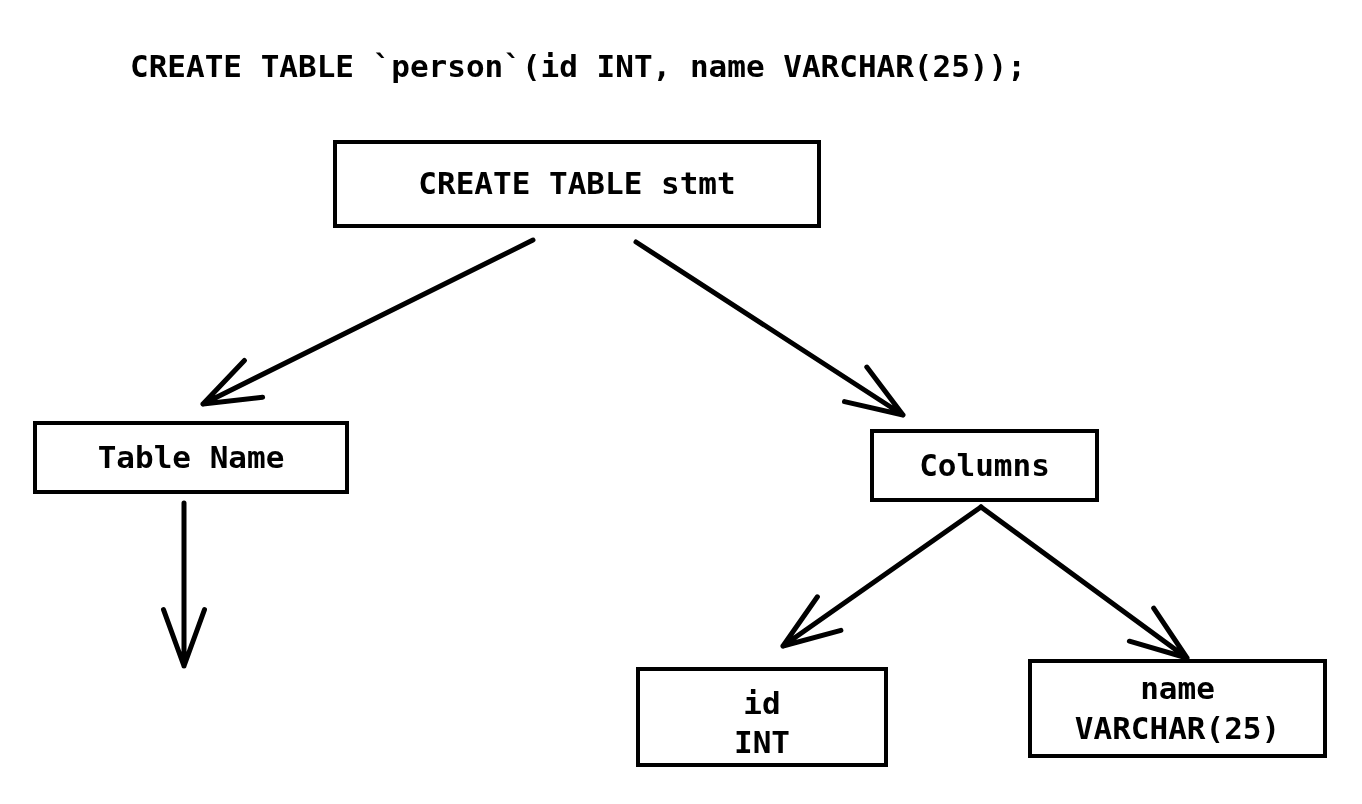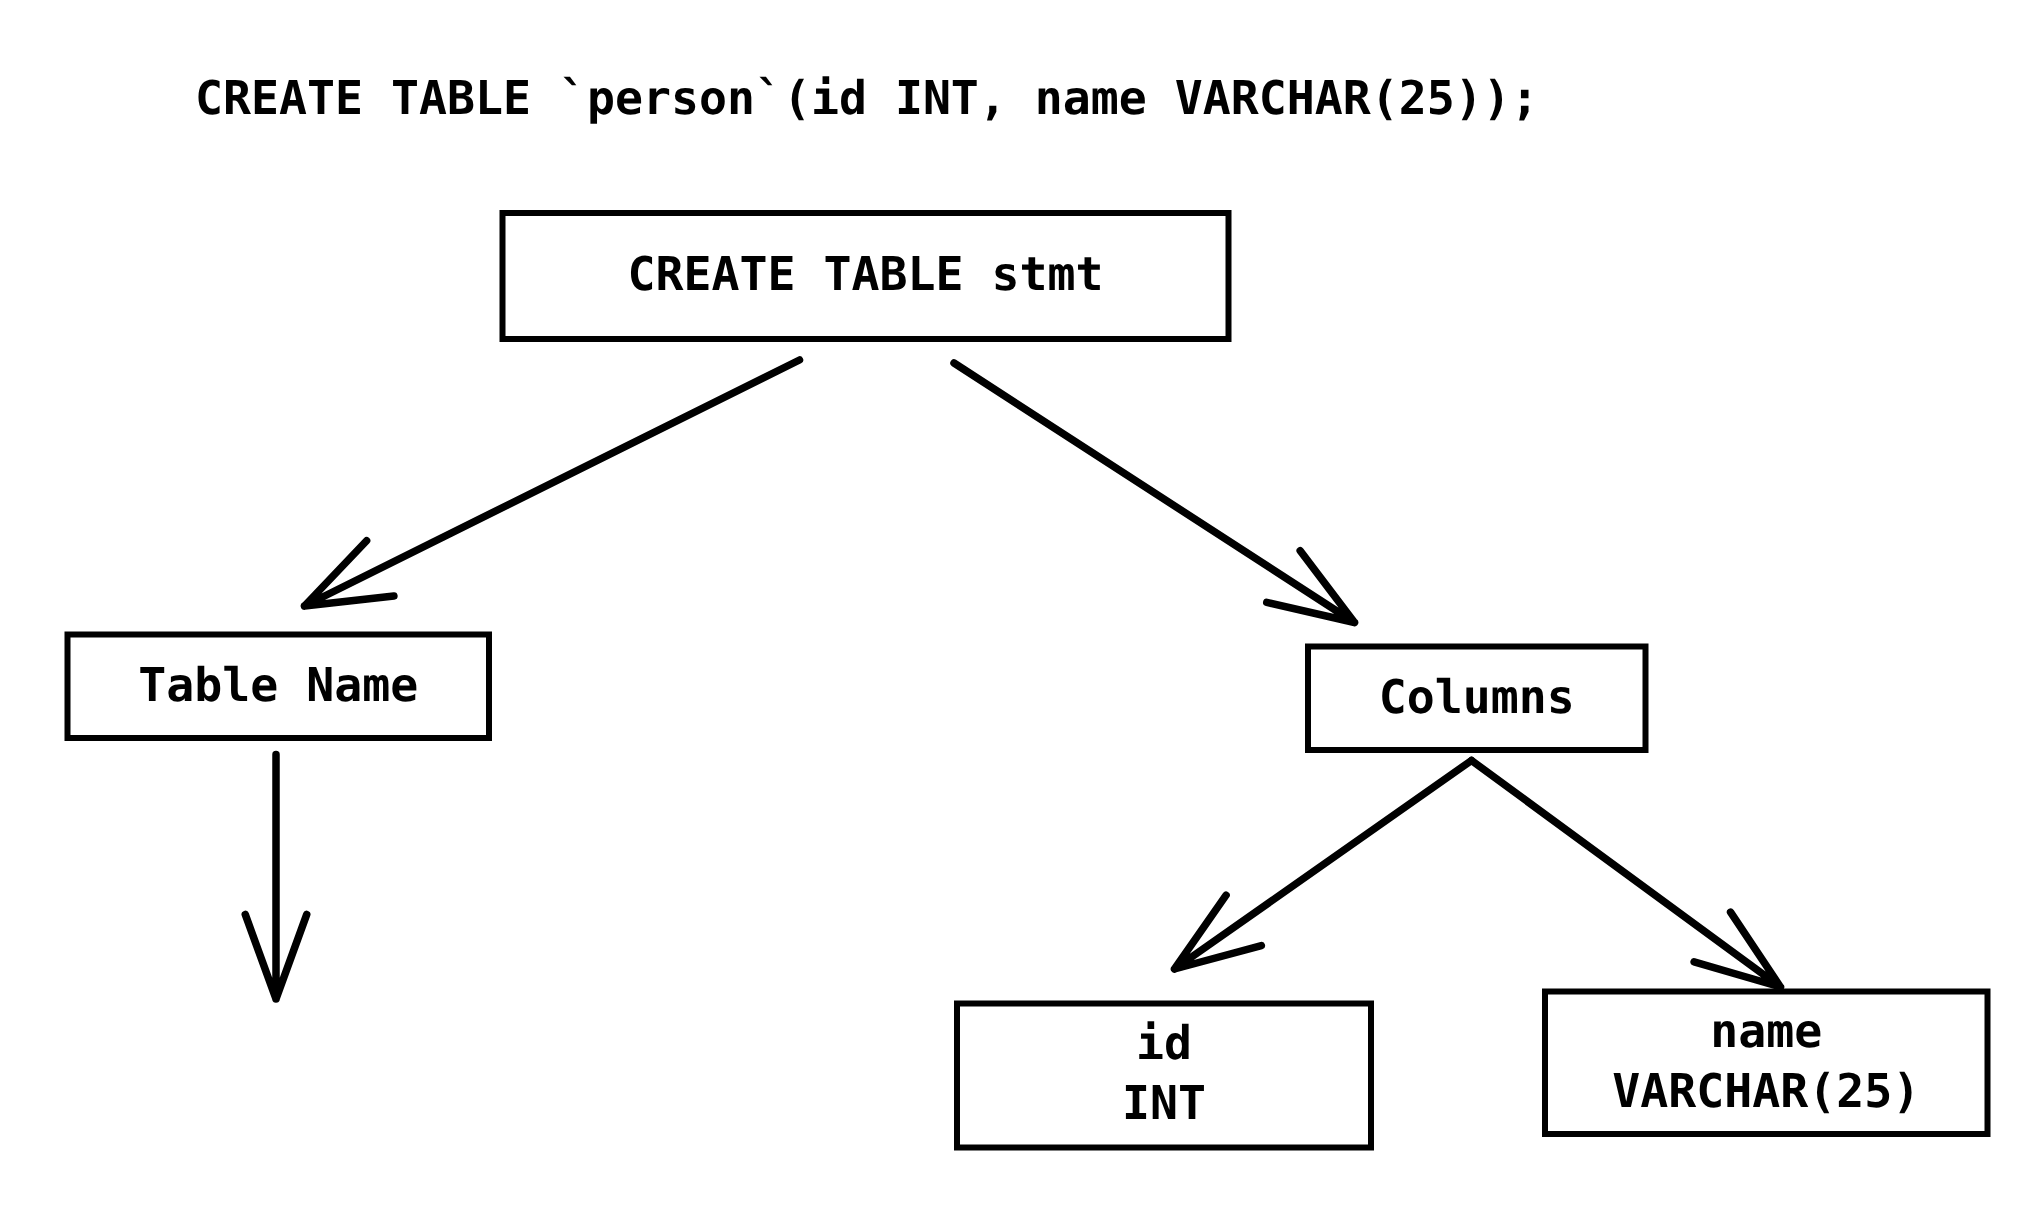--- a/index.html
+++ b/index.html
@@ -32,24 +32,24 @@
     display: flex;
     flex-direction: column;
     align-items: center;
     justify-content: center;
     font-size: 31px;
     font-weight: 700;
     line-height: 1.28;
     text-align: center;
   }
   #node-stmt        { left: 333px;  top: 140px; width: 488px; height: 88px; }
-  #node-table-name  { left: 43px;   top: 421px; width: 285px; height: 73px; }
+  #node-table-name  { left: 33px;   top: 421px; width: 316px; height: 73px; }
   #node-columns     { left: 870px;  top: 429px; width: 229px; height: 73px; }
   #node-person      { left: 56px;   top: 676px; width: 253px; height: 83px; }
-  #node-id-col      { left: 636px;  top: 667px; width: 280px; height: 100px; }
+  #node-id-col      { left: 636px;  top: 667px; width: 252px; height: 100px; justify-content: flex-end; }
   #node-name-col    { left: 1028px; top: 659px; width: 299px; height: 99px; }
   .arrows {
     position: absolute;
     left: 0;
     top: 0;
     width: 1362px;
     height: 804px;
     pointer-events: none;
   }
   .arrows path {

